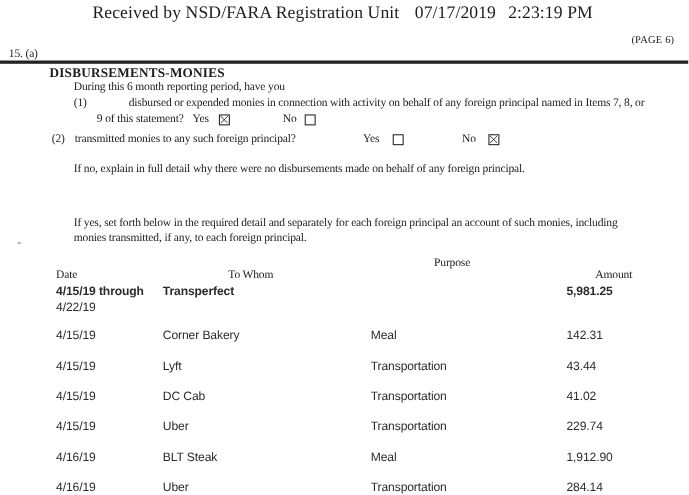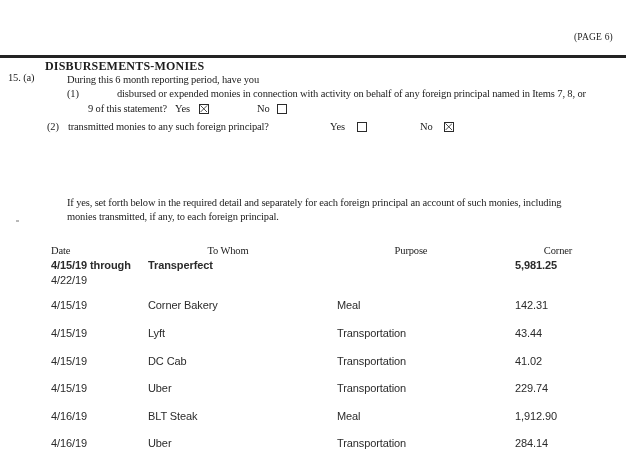--- a/index.html
+++ b/index.html
@@ -28,26 +28,29 @@
   .c-whom   { left:148px; }
   .c-purpose{ left:337px; }
   .c-amount { left:515px; }
   .speck { position:absolute; background:#b9b9b9; }
 </style>
 </head>
 <body>
 
 <div class="page">
 
+  <div class="abs stamp" style="left:84px; top:3px;">
+    <span>Received by NSD/FARA Registration Unit</span><span class="gap1">07/17/2019</span><span class="gap2">2:23:19 PM</span>
+  </div>
 
   <div class="abs small" style="right:13px; top:32px;">(PAGE 6)</div>
 
   <div class="rule"></div>
 
-  <div class="abs serif" style="left:8px; top:72px;">15. (a)</div>
+  <div class="abs serif" style="left:8px; top:44px;">15. (a)</div>
   <div class="abs title" style="left:45px; top:59px;">DISBURSEMENTS-MONIES</div>
 
   <div class="abs serif" style="left:67px; top:74px;">During this 6 month reporting period, have you</div>
 
   <div class="abs serif" style="left:67px; top:88px;">(1)</div>
   <div class="abs serif" style="left:88px; top:88px;margin-left:29px;">disbursed or expended monies in connection with activity on behalf of any foreign principal named in Items 7, 8, or</div>
   <div class="abs serif" style="left:88px; top:103px;">9 of this statement?</div>
   <div class="abs serif" style="left:175px; top:103px;">Yes</div>
   <span class="cb" style="left:199px; top:103.5px;">
     <svg viewBox="0 0 10 10">
@@ -63,30 +66,31 @@
   <div class="abs serif" style="left:330px; top:121px;">Yes</div>
   <span class="cb" style="left:357px; top:121.5px;"></span>
   <div class="abs serif" style="left:420px; top:121px;">No</div>
   <span class="cb" style="left:443.5px; top:121.5px;">
     <svg viewBox="0 0 10 10">
       <line x1="0.6" y1="0.6" x2="9.4" y2="9.4" stroke="#2b2b2b" stroke-width="1.1"></line>
       <line x1="9.4" y1="0.6" x2="0.6" y2="9.4" stroke="#2b2b2b" stroke-width="1.1"></line>
     </svg>
   </span>
 
+  <div class="abs serif" style="left:67px; top:148px;">If no, explain in full detail why there were no disbursements made on behalf of any foreign principal.</div>
 
   <div class="abs serif" style="left:67px; top:197px;">If yes, set forth below in the required detail and separately for each foreign principal an account of such monies, including</div>
   <div class="abs serif" style="left:67px; top:211px;">monies transmitted, if any, to each foreign principal.</div>
 
   <div class="speck" style="left:16px; top:220px; width:3px; height:2px;"></div>
 
   <div class="abs serif" style="left:51px; top:245px;">Date</div>
   <div class="abs serif hdr-center" style="left:228px; top:245px;">To Whom</div>
-  <div class="abs serif hdr-center" style="left:411px; top:245px;">Purpose</div>
-  <div class="abs serif hdr-center" style="left:558px; top:245px;">Corner</div>
+  <div class="abs serif hdr-center" style="left:411px; top:234px;">Purpose</div>
+  <div class="abs serif hdr-center" style="left:558px; top:245px;">Amount</div>
 
   <div class="row sans" style="top:259px;font-weight:bold;">
     <span class="cell c-date">4/15/19 through</span>
     <span class="cell c-whom">Transperfect</span>
     <span class="cell c-amount">5,981.25</span>
   </div>
   <div class="abs sans" style="left:51px; top:274px;">4/22/19</div>
 
   <div class="row sans" style="top:299px;">
     <span class="cell c-date">4/15/19</span>

